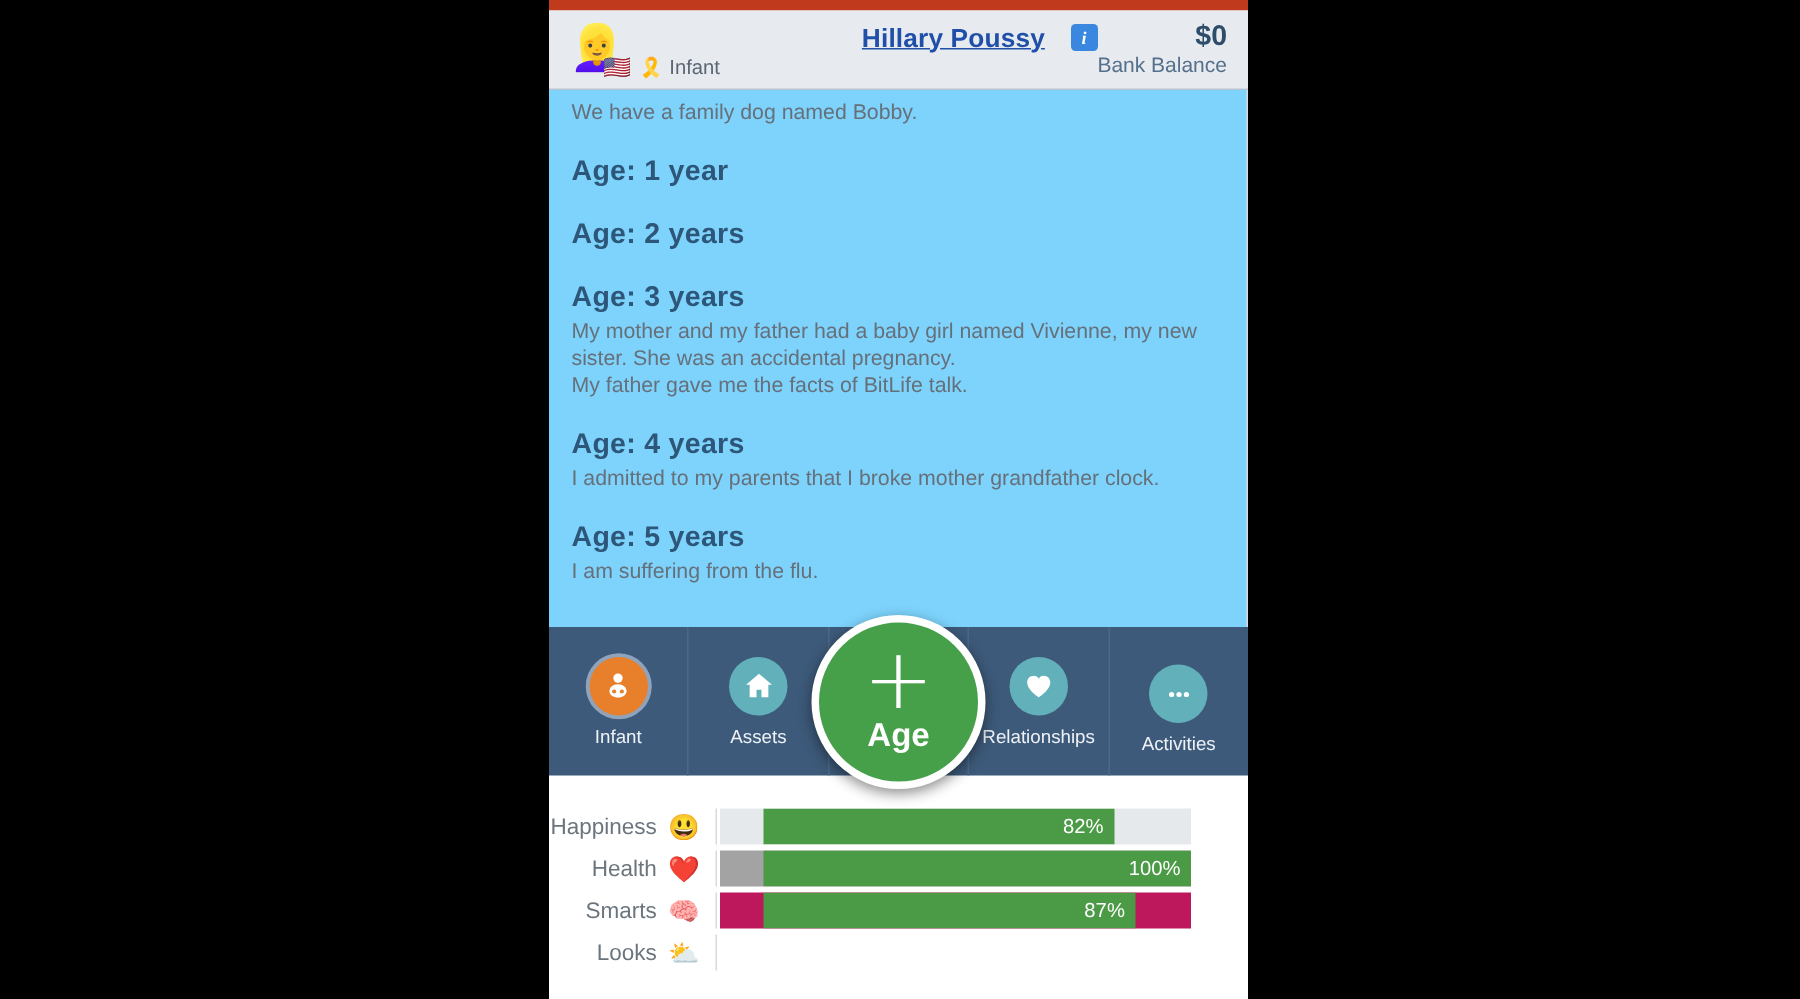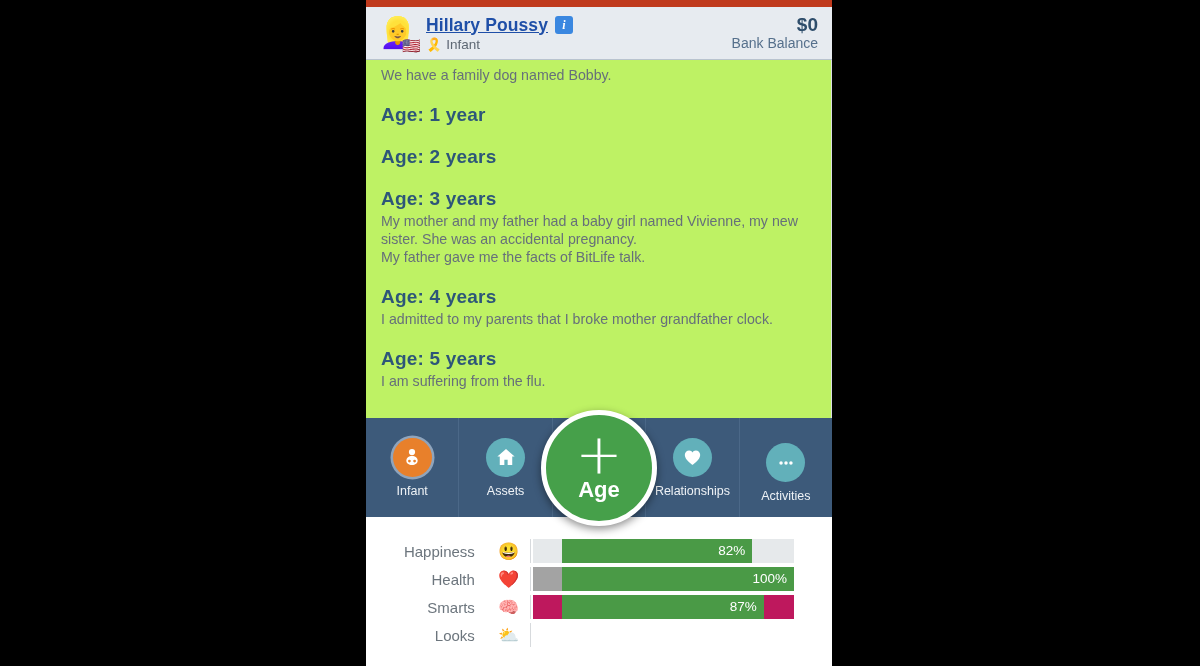--- a/index.html
+++ b/index.html
@@ -53,21 +53,21 @@
   }
   .ident {
     margin-left:8px;
     display:flex; flex-direction:column;
     justify-content:center;
     gap:1px;
     flex:1 1 auto;
     min-width:0;
   }
   .ident-row-top {
-    display:flex; align-items:center; gap:7px;
+    display:flex; align-items:center; gap:17px;justify-content:flex-end;
   }
   .person-name {
     font-size:17.5px;
     font-weight:bold;
     color:#1f4fa8;
     text-decoration:underline;
     letter-spacing:0.1px;
     white-space:nowrap;
   }
   .info-badge {
@@ -105,21 +105,21 @@
   }
   .bank-label {
     font-size:14px;
     color:#56708c;
   }
 
   
   .events {
     flex:0 0 auto;
     height:358px;
-    background:#bef264;
+    background:#7dd3fc;
     padding:6px 16px 10px 15px;
     overflow:hidden;
     border-right:1px solid #d9dde2;
   }
   .event-line {
     font-size:14.2px;
     color:#66707a;
     line-height:18px;
   }
   .age-block { margin-top:20px; }
@@ -209,26 +209,26 @@
     display:flex;
     flex-direction:column;
     gap:4px;
   }
   .stat-row {
     display:flex;
     align-items:center;
     height:24px;
   }
   .stat-label-cell {
-    width:165px;
+    width:112px;
     flex:0 0 auto;
     display:flex;
     align-items:center;
     justify-content:flex-end;
-    gap:24px;
+    gap:8px;
     padding-right:10px;
     border-right:1px solid #d7dadd;
     height:100%;
   }
   .stat-label {
     font-size:15px;
     color:#6c757d;
     white-space:nowrap;
   }
   .stat-emoji { font-size:17px; line-height:1; }

